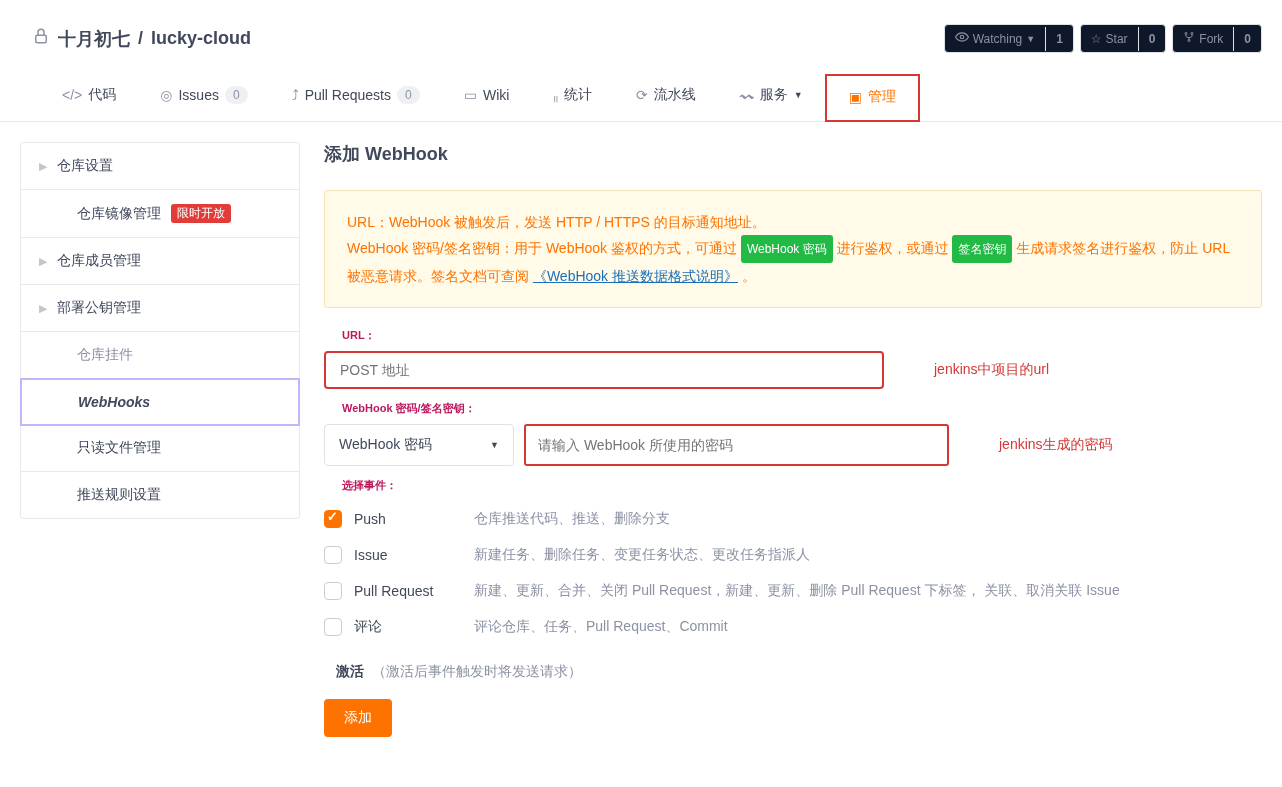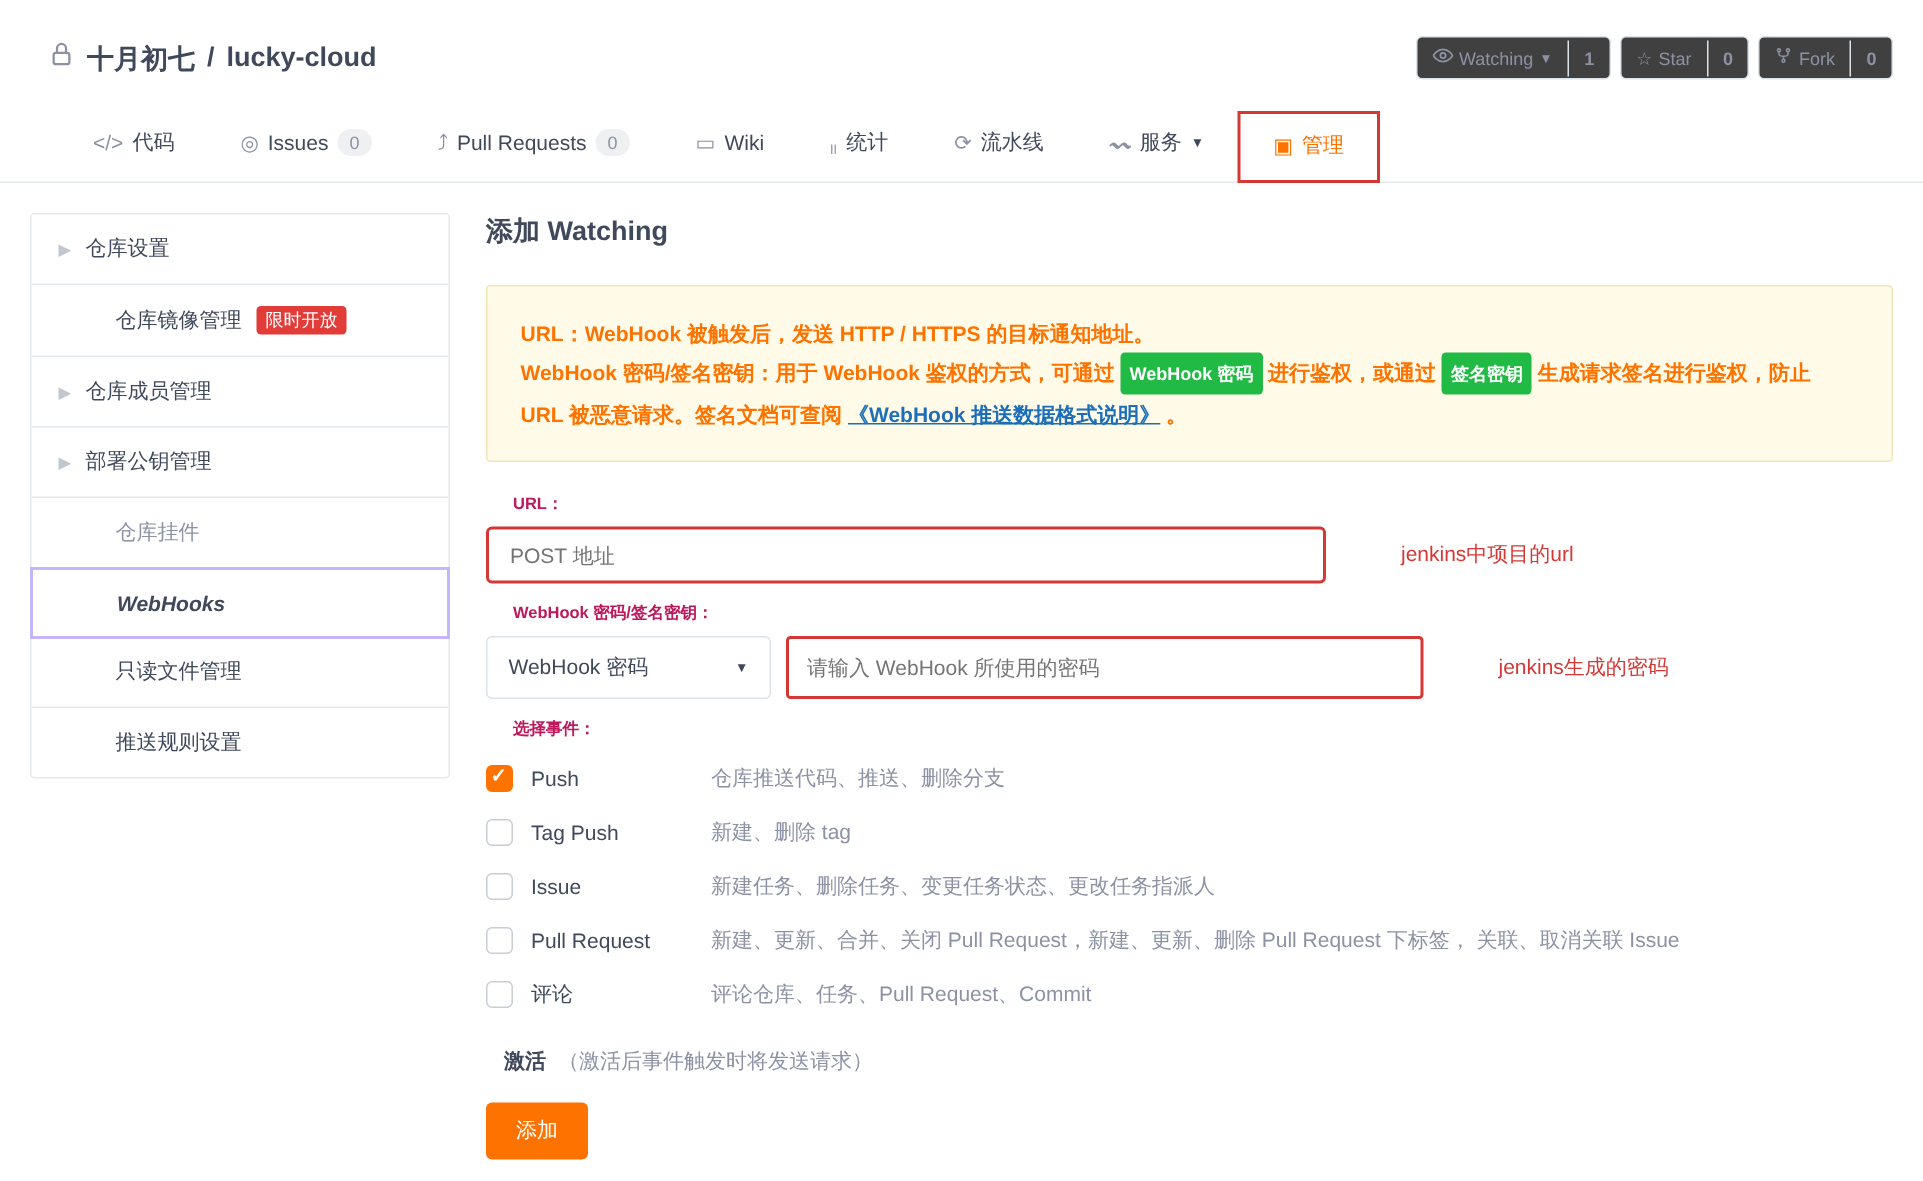--- a/index.html
+++ b/index.html
@@ -2,21 +2,21 @@
 <html><head>
   <meta charset="utf-8">
   <style>
     * { box-sizing: border-box; margin: 0; padding: 0; }
     body { font-family: -apple-system, BlinkMacSystemFont, "Segoe UI", "PingFang SC", "Hiragino Sans GB", sans-serif; font-size: 14px; color: #40485b; background: #fff; }
 
     .repo-header { display: flex; align-items: center; justify-content: space-between; padding: 24px 20px 12px 32px; }
     .repo-title { display: flex; align-items: center; gap: 8px; font-size: 18px; font-weight: 600; color: #40485b; }
     .repo-title .lock-icon { color: #8c92a4; }
     .repo-actions { display: flex; gap: 6px; }
-    .action-btn { display: inline-flex; align-items: center; border: 1px solid #dce3e8; border-radius: 4px; overflow: hidden; font-size: 12px; color: #8c92a4; background: #404040; }
+    .action-btn { display: inline-flex; align-items: center; border: 1px solid #dce3e8; border-radius: 4px; overflow: hidden; font-size: 12px; color: #8c92a4; background: #0f172a; }
     .action-btn .seg { display: flex; align-items: center; gap: 4px; padding: 5px 10px; }
     .action-btn .count { border-left: 1px solid #dce3e8; padding: 5px 10px; font-weight: 600; }
     .caret-down { font-size: 9px; }
 
     .repo-tabs { display: flex; align-items: center; gap: 0; padding: 0 40px; border-bottom: 1px solid #e4eaee; margin-top: 8px; }
     .tab { display: flex; align-items: center; gap: 6px; padding: 12px 22px 14px 22px; color: #40485b; font-size: 14px; cursor: pointer; border-bottom: 2px solid transparent; }
     .tab .icn { color: #8c92a4; }
     .tab .badge { display: inline-block; background: #eff0f2; color: #8c92a4; border-radius: 10px; padding: 0 8px; font-size: 12px; line-height: 18px; }
     .tab.active { color: #fe7300; border-bottom-color: #fe7300; }
     .tab.active .icn { color: #fe7300; }
@@ -30,21 +30,21 @@
     .sb-item .tri { color: #c1c7ce; font-size: 11px; width: 10px; }
     .sb-item.sub { padding-left: 56px; color: #40485b; }
     .sb-item.sub.muted { color: #8c92a4; }
     .sb-item.selected { font-weight: 600; }
     .sb-item.highlight-red { border: 2px solid #c4b5fd; margin: -1px; position: relative; z-index: 1; font-style: italic; }
     .tagpill { display: inline-block; background: #e23c39; color: #fff; font-size: 12px; padding: 1px 6px; border-radius: 3px; margin-left: 2px; }
 
     .content { flex: 1; }
     h2.page-title { font-size: 18px; font-weight: 600; margin-bottom: 24px; }
 
-    .info-box { border: 1px solid #f3e3b8; background: #fffbe8; color: #fe7300; padding: 18px 22px; border-radius: 3px; font-size: 14px; line-height: 26px; margin-bottom: 20px; font-weight: bold; }
+    .info-box { border: 1px solid #f3e3b8; background: #fffbe8; color: #fe7300; padding: 18px 22px; border-radius: 3px; font-size: 14px; line-height: 26px; margin-bottom: 20px; }
     .info-box a { color: #1b6fba; }
     .chip-green { display: inline-block; background: #21ba45; color: #fff; font-size: 12px; padding: 1px 6px; border-radius: 3px; }
 
     .fld-label { font-size: 11px; font-weight: 600; color: #be185d; margin: 12px 0 8px 18px; }
     .text-input { width: 560px; border: 1px solid #dce3e8; border-radius: 4px; padding: 9px 14px; font-size: 14px; outline: none; }
     .text-input.highlight-red { border: 2px solid #d33835; }
     .field-row { display: flex; align-items: center; gap: 10px; }
     .annot { color: #d33835; font-size: 14px; margin-left: 40px; }
     .select-like { display: flex; align-items: center; justify-content: space-between; border: 1px solid #dce3e8; border-radius: 4px; padding: 11px 14px; width: 190px; font-size: 14px; cursor: pointer; }
     .pass-input { width: 425px; border: 2px solid #d33835; border-radius: 3px; padding: 11px 12px; font-size: 14px; outline: none; }
@@ -175,21 +175,21 @@
       </div>
     <div class="sb-item sub">
         <span>只读文件管理</span>
       </div>
     <div class="sb-item sub">
         <span>推送规则设置</span>
       </div>
   </div>
 
   <div class="content">
-    <h2 class="page-title">添加 Watching</h2>
+    <h2 class="page-title">添加 WebHook</h2>
 
     <div class="info-box">
       <div>URL：WebHook 被触发后，发送 HTTP / HTTPS 的目标通知地址。</div>
       <div>
         <span>WebHook 密码/签名密钥：用于 WebHook 鉴权的方式，可通过 </span><span class="chip-green">WebHook 密码</span><span> 进行鉴权，或通过 </span><span class="chip-green">签名密钥</span><span> 生成请求签名进行鉴权，防止 URL 被恶意请求。签名文档可查阅 </span><a href="#">《WebHook 推送数据格式说明》</a><span> 。</span>
       </div>
     </div>
 
     <div class="fld-label">URL：</div>
     <div class="field-row">
@@ -209,25 +209,20 @@
 
     <div class="fld-label">选择事件：</div>
     <div class="events" id="events-container">
         <div class="evrow">
           <span class="cb checked"></span>
           <span class="evname">Push</span>
           <span class="evdesc">仓库推送代码、推送、删除分支</span>
         </div>
         <div class="evrow">
           <span class="cb"></span>
-          <span class="evname">Tag Push</span>
-          <span class="evdesc">新建、删除 tag</span>
-        </div>
-        <div class="evrow">
-          <span class="cb"></span>
           <span class="evname">Issue</span>
           <span class="evdesc">新建任务、删除任务、变更任务状态、更改任务指派人</span>
         </div>
         <div class="evrow">
           <span class="cb"></span>
           <span class="evname">Pull Request</span>
           <span class="evdesc">新建、更新、合并、关闭 Pull Request，新建、更新、删除 Pull Request 下标签， 关联、取消关联 Issue</span>
         </div>
         <div class="evrow">
           <span class="cb"></span>

